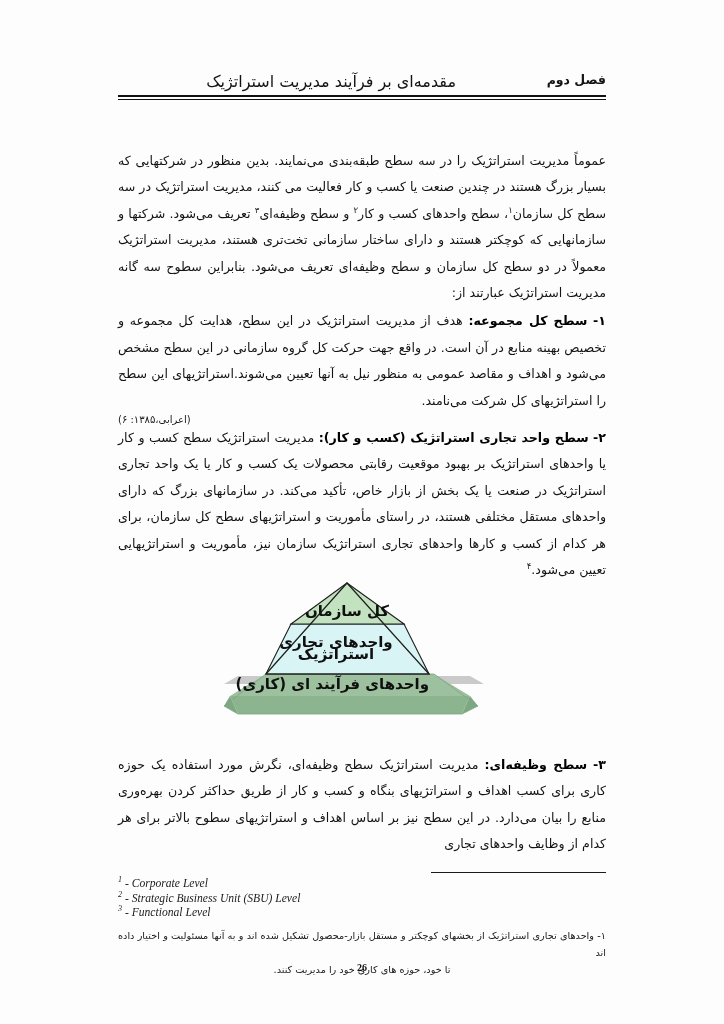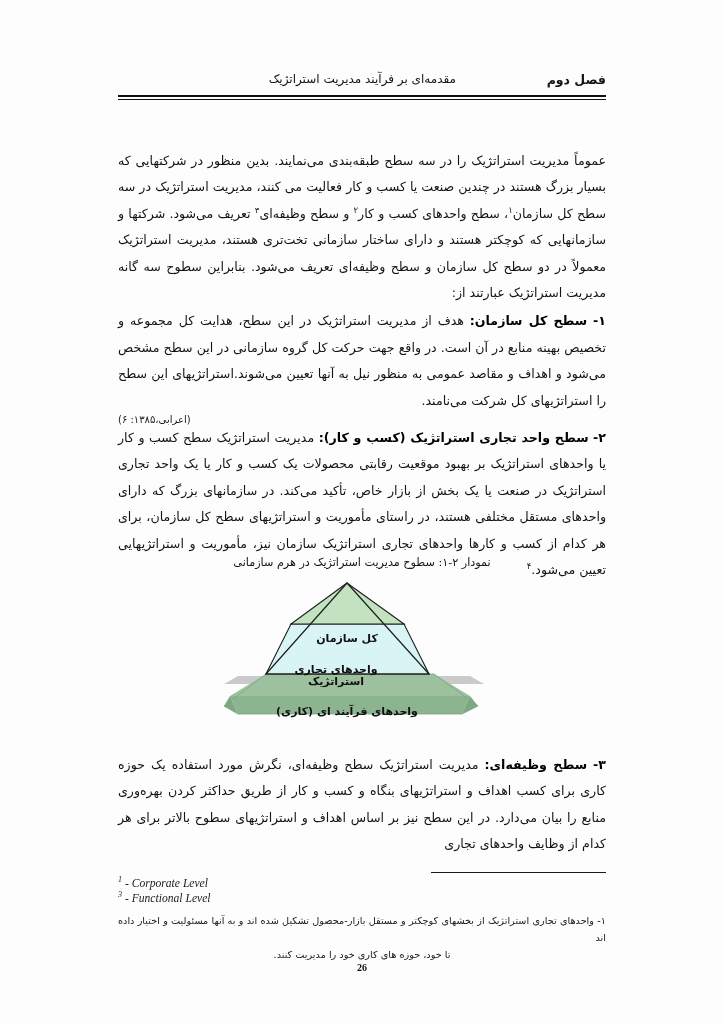--- a/index.html
+++ b/index.html
@@ -39,21 +39,21 @@
     top: 0;
     font-size: 12.5px;
     font-weight: 600;
     color: #141414;
     white-space: nowrap;
   }
   .header-title {
     position: absolute;
     right: 150px;
     top: 0;
-    font-size: 12px;
+    font-size: 16px;
     color: #141414;
     white-space: nowrap;
   }
   .header-rule {
     position: absolute;
     top: 23px;
     left: 0;
     right: 0;
     border-top: 2.4px solid #111111;
     border-bottom: 1px solid #111111;
@@ -126,27 +126,26 @@
     height: 172px;
   }
   .pyramid-svg {
     position: absolute;
     left: 0;
     top: 0;
   }
   .pyr-label {
     position: absolute;
     text-align: center;
-    font-size: 11px;
+    font-size: 15px;
     font-weight: bold;
     color: #101010;
     direction: rtl;
     line-height: 12.4px;
     white-space: nowrap;
-    margin-top: 28px;
   }
   #label-corporate { left: 305px; top: 605px; width: 84px; }
   #label-sbu       { left: 288px; top: 636px; width: 118px; }
   #label-functional{ left: 265px; top: 679px; width: 164px; }
 
   
   .footnotes {
     position: absolute;
     top: 872px;
     right: 118px;
@@ -215,30 +214,27 @@
     <div class="header-chapter">فصل دوم</div>
     <div class="header-title">مقدمه‌ای بر فرآیند مدیریت استراتژیک</div>
     <div class="header-rule"></div>
   </div>
 
   <div class="content">
 
 
     <p class="body-par"><span>عموماً مدیریت استراتژیک را در سه سطح طبقه‌بندی می‌نمایند. بدین منظور در شرکتهایی که بسیار بزرگ هستند در چندین صنعت یا کسب و کار فعالیت می کنند، مدیریت استراتژیک در سه سطح کل سازمان</span><sup class="fn">۱</sup><span>، سطح واحدهای کسب و کار</span><sup class="fn">۲</sup><span> و سطح وظیفه‌ای</span><sup class="fn">۳</sup><span> تعریف می‌شود. شرکتها و سازمانهایی که کوچکتر هستند و دارای ساختار سازمانی تخت‌تری هستند، مدیریت استراتژیک معمولاً در دو سطح کل سازمان و سطح وظیفه‌ای تعریف می‌شود. بنابراین سطوح سه گانه مدیریت استراتژیک عبارتند از:</span></p>
 
-    <p class="body-par"><span class="lead">۱-</span> <span class="lead">سطح کل سازمان:</span><span> هدف از مدیریت استراتژیک در این سطح، هدایت کل مجموعه و تخصیص بهینه منابع در آن است. در واقع جهت حرکت کل گروه سازمانی در این سطح مشخص می‌شود و اهداف و مقاصد عمومی به منظور نیل به آنها تعیین می‌شوند.استراتژیهای این سطح را استراتژیهای کل شرکت می‌نامند.</span></p>
+    <p class="body-par"><span class="lead">۱-</span> <span class="lead">سطح کل مجموعه:</span><span> هدف از مدیریت استراتژیک در این سطح، هدایت کل مجموعه و تخصیص بهینه منابع در آن است. در واقع جهت حرکت کل گروه سازمانی در این سطح مشخص می‌شود و اهداف و مقاصد عمومی به منظور نیل به آنها تعیین می‌شوند.استراتژیهای این سطح را استراتژیهای کل شرکت می‌نامند.</span></p>
     <span class="cite-line">(اعرابی،۱۳۸۵: ۶)</span>
 
     <p class="body-par"><span class="lead">۲-</span> <span class="lead">سطح واحد تجاری استراتژیک (کسب و کار):</span><span> مدیریت استراتژیک سطح کسب و کار یا واحدهای استراتژیک بر بهبود موقعیت رقابتی محصولات یک کسب و کار یا یک واحد تجاری استراتژیک در صنعت یا یک بخش از بازار خاص، تأکید می‌کند. در سازمانهای بزرگ که دارای واحدهای مستقل مختلفی هستند، در راستای مأموریت و استراتژیهای سطح کل سازمان، برای هر کدام از کسب و کارها واحدهای تجاری استراتژیک سازمان نیز، مأموریت و استراتژیهایی تعیین می‌شود.</span><sup class="fn">۴</sup></p>
 
   </div>
 
-  <div class="figure">
-    <div class="figure-caption">نمودار ۲-۱: سطوح مدیریت استراتژیک در هرم سازمانی</div>
-  </div>
 
   <div class="pyramid-wrap" style="position:absolute; top:556px; left:0;">
     <svg class="pyramid-svg" width="724" height="180" viewBox="0 0 724 180">
 
       <polygon points="238,120 470,120 484,128 224,128" fill="#a0a0a0" opacity="0.55"></polygon>
       <polygon points="266,118 434,118 470,140 230,140" fill="#9dc09e"></polygon>
       <polygon points="230,140 470,140 462,158 238,158" fill="#8cb48f"></polygon>
       <polygon points="230,140 238,158 224,150" fill="#7ea882"></polygon>
       <polygon points="470,140 462,158 478,150" fill="#7ea882"></polygon>
       <polygon points="266,118 434,118 478,150 462,158 238,158 224,150" fill="none" stroke="#7fa583" stroke-width="0.8"></polygon>
@@ -261,20 +257,21 @@
   </div>
 
   <div class="content" style="top:744px;margin-top:8px;">
     <p class="body-par"><span class="lead">۳-</span> <span class="lead">سطح وظیفه‌ای:</span><span> مدیریت استراتژیک سطح وظیفه‌ای، نگرش مورد استفاده یک حوزه کاری برای کسب اهداف و استراتژیهای بنگاه و کسب و کار از طریق حداکثر کردن بهره‌وری منابع را بیان می‌دارد. در این سطح نیز بر اساس اهداف و استراتژیهای سطوح بالاتر برای هر کدام از وظایف واحدهای تجاری</span></p>
   </div>
 
   <div class="footnotes">
     <div class="fn-rule"></div>
     <ul class="fn-latin-list">
       <li><sup>1</sup> <span>- Corporate Level</span></li>
+      <li><sup>2</sup> <span>- Strategic Business Unit (SBU) Level</span></li>
       <li><sup>3</sup> <span>- Functional Level</span></li>
     </ul>
     <div class="fn-persian">
       <span>۱- واحدهای تجاری استراتژیک از بخشهای کوچکتر و مستقل بازار-محصول تشکیل شده اند و به آنها مسئولیت و اختیار داده اند</span>
       <span class="second-line">تا خود، حوزه های کاری خود را مدیریت کنند.</span>
     </div>
   </div>
 
   <div class="page-number">26</div>
 

